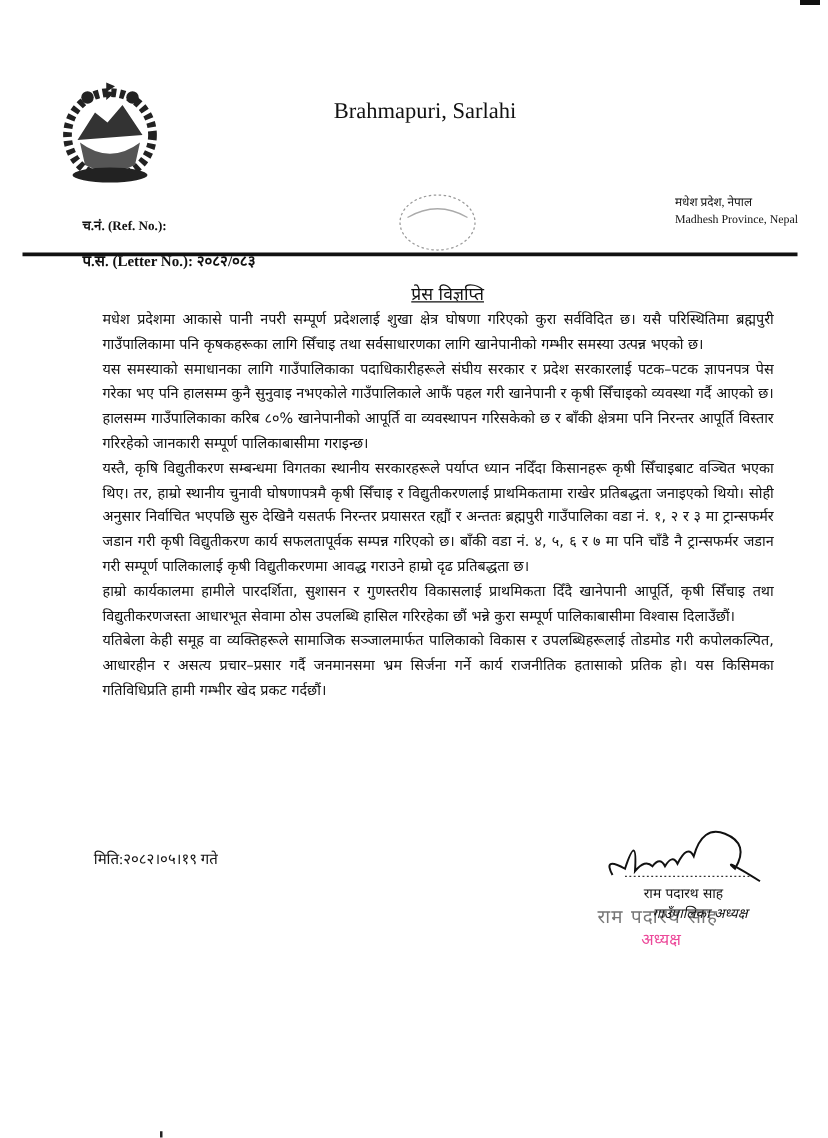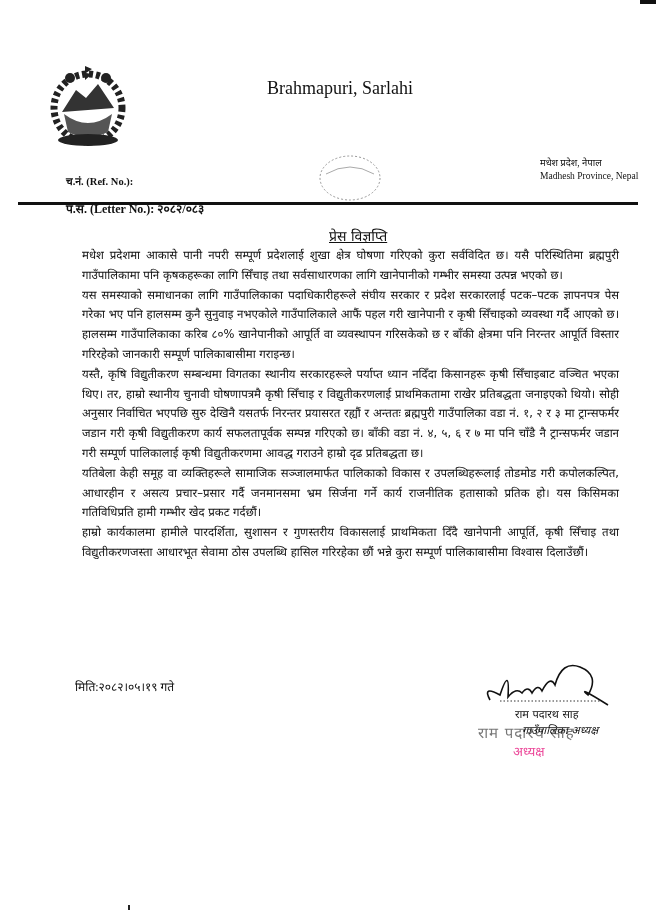--- a/index.html
+++ b/index.html
@@ -67,22 +67,22 @@
 </div>
 
 <div class="abs rule"></div>
 
 <div class="abs press-title">प्रेस विज्ञप्ति</div>
 
 <div class="abs body-text" style="top:246px;">
   <p>मधेश प्रदेशमा आकासे पानी नपरी सम्पूर्ण प्रदेशलाई शुखा क्षेत्र घोषणा गरिएको कुरा सर्वविदित छ। यसै परिस्थितिमा ब्रह्मपुरी गाउँपालिकामा पनि कृषकहरूका लागि सिँचाइ तथा सर्वसाधारणका लागि खानेपानीको गम्भीर समस्या उत्पन्न भएको छ।</p>
   <p>यस समस्याको समाधानका लागि गाउँपालिकाका पदाधिकारीहरूले संघीय सरकार र प्रदेश सरकारलाई पटक–पटक ज्ञापनपत्र पेस गरेका भए पनि हालसम्म कुनै सुनुवाइ नभएकोले गाउँपालिकाले आफैं पहल गरी खानेपानी र कृषी सिँचाइको व्यवस्था गर्दै आएको छ। हालसम्म गाउँपालिकाका करिब ८०% खानेपानीको आपूर्ति वा व्यवस्थापन गरिसकेको छ र बाँकी क्षेत्रमा पनि निरन्तर आपूर्ति विस्तार गरिरहेको जानकारी सम्पूर्ण पालिकाबासीमा गराइन्छ।</p>
   <p>यस्तै, कृषि विद्युतीकरण सम्बन्धमा विगतका स्थानीय सरकारहरूले पर्याप्त ध्यान नदिँदा किसानहरू कृषी सिँचाइबाट वञ्चित भएका थिए। तर, हाम्रो स्थानीय चुनावी घोषणापत्रमै कृषी सिँचाइ र विद्युतीकरणलाई प्राथमिकतामा राखेर प्रतिबद्धता जनाइएको थियो। सोही अनुसार निर्वाचित भएपछि सुरु देखिनै यसतर्फ निरन्तर प्रयासरत रह्यौं र अन्ततः ब्रह्मपुरी गाउँपालिका वडा नं. १, २ र ३ मा ट्रान्सफर्मर जडान गरी कृषी विद्युतीकरण कार्य सफलतापूर्वक सम्पन्न गरिएको छ। बाँकी वडा नं. ४, ५, ६ र ७ मा पनि चाँडै नै ट्रान्सफर्मर जडान गरी सम्पूर्ण पालिकालाई कृषी विद्युतीकरणमा आवद्ध गराउने हाम्रो दृढ प्रतिबद्धता छ।</p>
+  <p>हाम्रो कार्यकालमा हामीले पारदर्शिता, सुशासन र गुणस्तरीय विकासलाई प्राथमिकता दिँदै खानेपानी आपूर्ति, कृषी सिँचाइ तथा विद्युतीकरणजस्ता आधारभूत सेवामा ठोस उपलब्धि हासिल गरिरहेका छौं भन्ने कुरा सम्पूर्ण पालिकाबासीमा विश्वास दिलाउँछौं।</p>
   <p>यतिबेला केही समूह वा व्यक्तिहरूले सामाजिक सञ्जालमार्फत पालिकाको विकास र उपलब्धिहरूलाई तोडमोड गरी कपोलकल्पित, आधारहीन र असत्य प्रचार–प्रसार गर्दै जनमानसमा भ्रम सिर्जना गर्ने कार्य राजनीतिक हतासाको प्रतिक हो। यस किसिमका गतिविधिप्रति हामी गम्भीर खेद प्रकट गर्दछौं।</p>
-  <p>हाम्रो कार्यकालमा हामीले पारदर्शिता, सुशासन र गुणस्तरीय विकासलाई प्राथमिकता दिँदै खानेपानी आपूर्ति, कृषी सिँचाइ तथा विद्युतीकरणजस्ता आधारभूत सेवामा ठोस उपलब्धि हासिल गरिरहेका छौं भन्ने कुरा सम्पूर्ण पालिकाबासीमा विश्वास दिलाउँछौं।</p>
 </div>
 
 <div class="abs date">मिति:२०८२।०५।१९ गते</div>
 
 <div class="abs signature">
   <svg width="145" height="60" viewBox="0 0 145 60">
     <path d="M10 45 Q2 30 20 40 Q30 10 28 42 Q36 32 42 38 Q48 30 52 38 Q58 28 62 36 Q70 20 75 30 Q82 5 100 12 Q120 20 108 40 Q96 30 128 50" fill="none" stroke="#111" stroke-width="1.6"></path>
     <line x1="20" y1="46" x2="120" y2="46" stroke="#333" stroke-width="1" stroke-dasharray="1.5 2"></line>
   </svg>
 </div>

